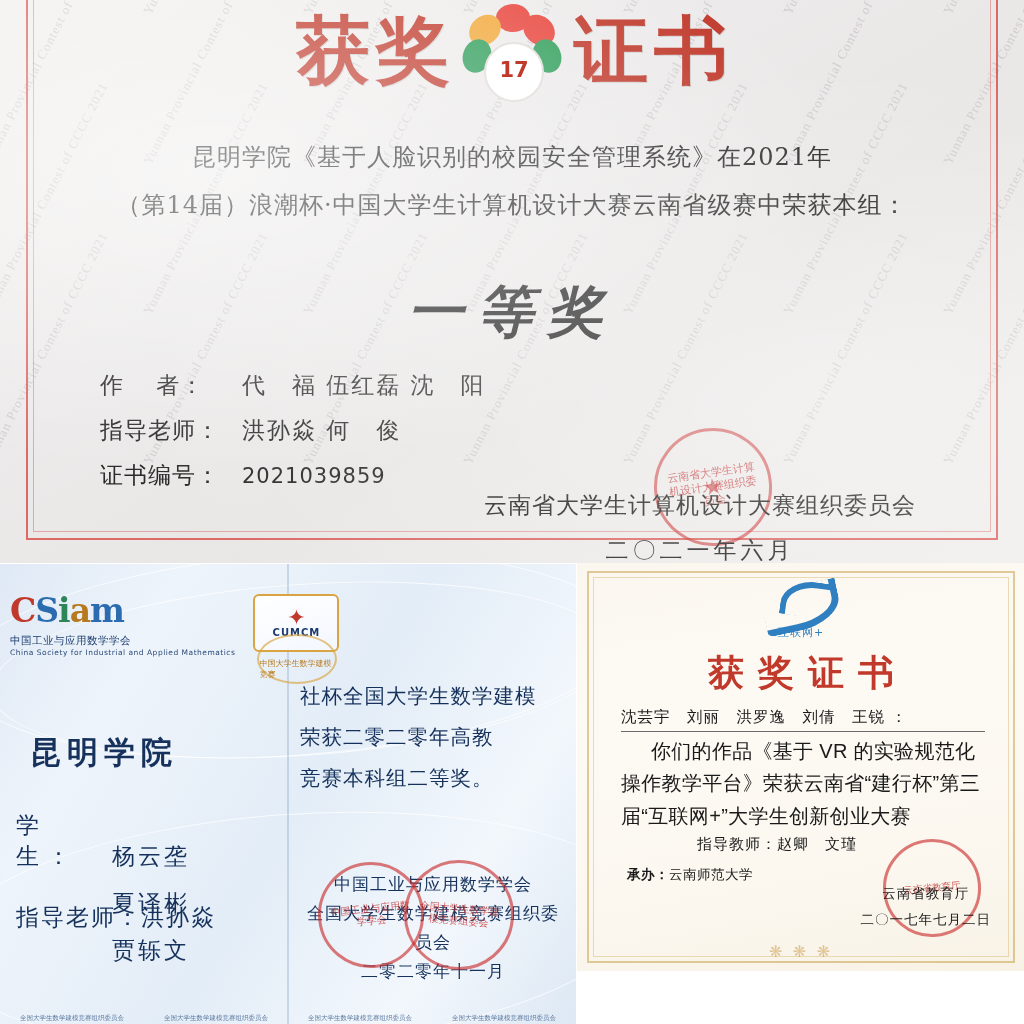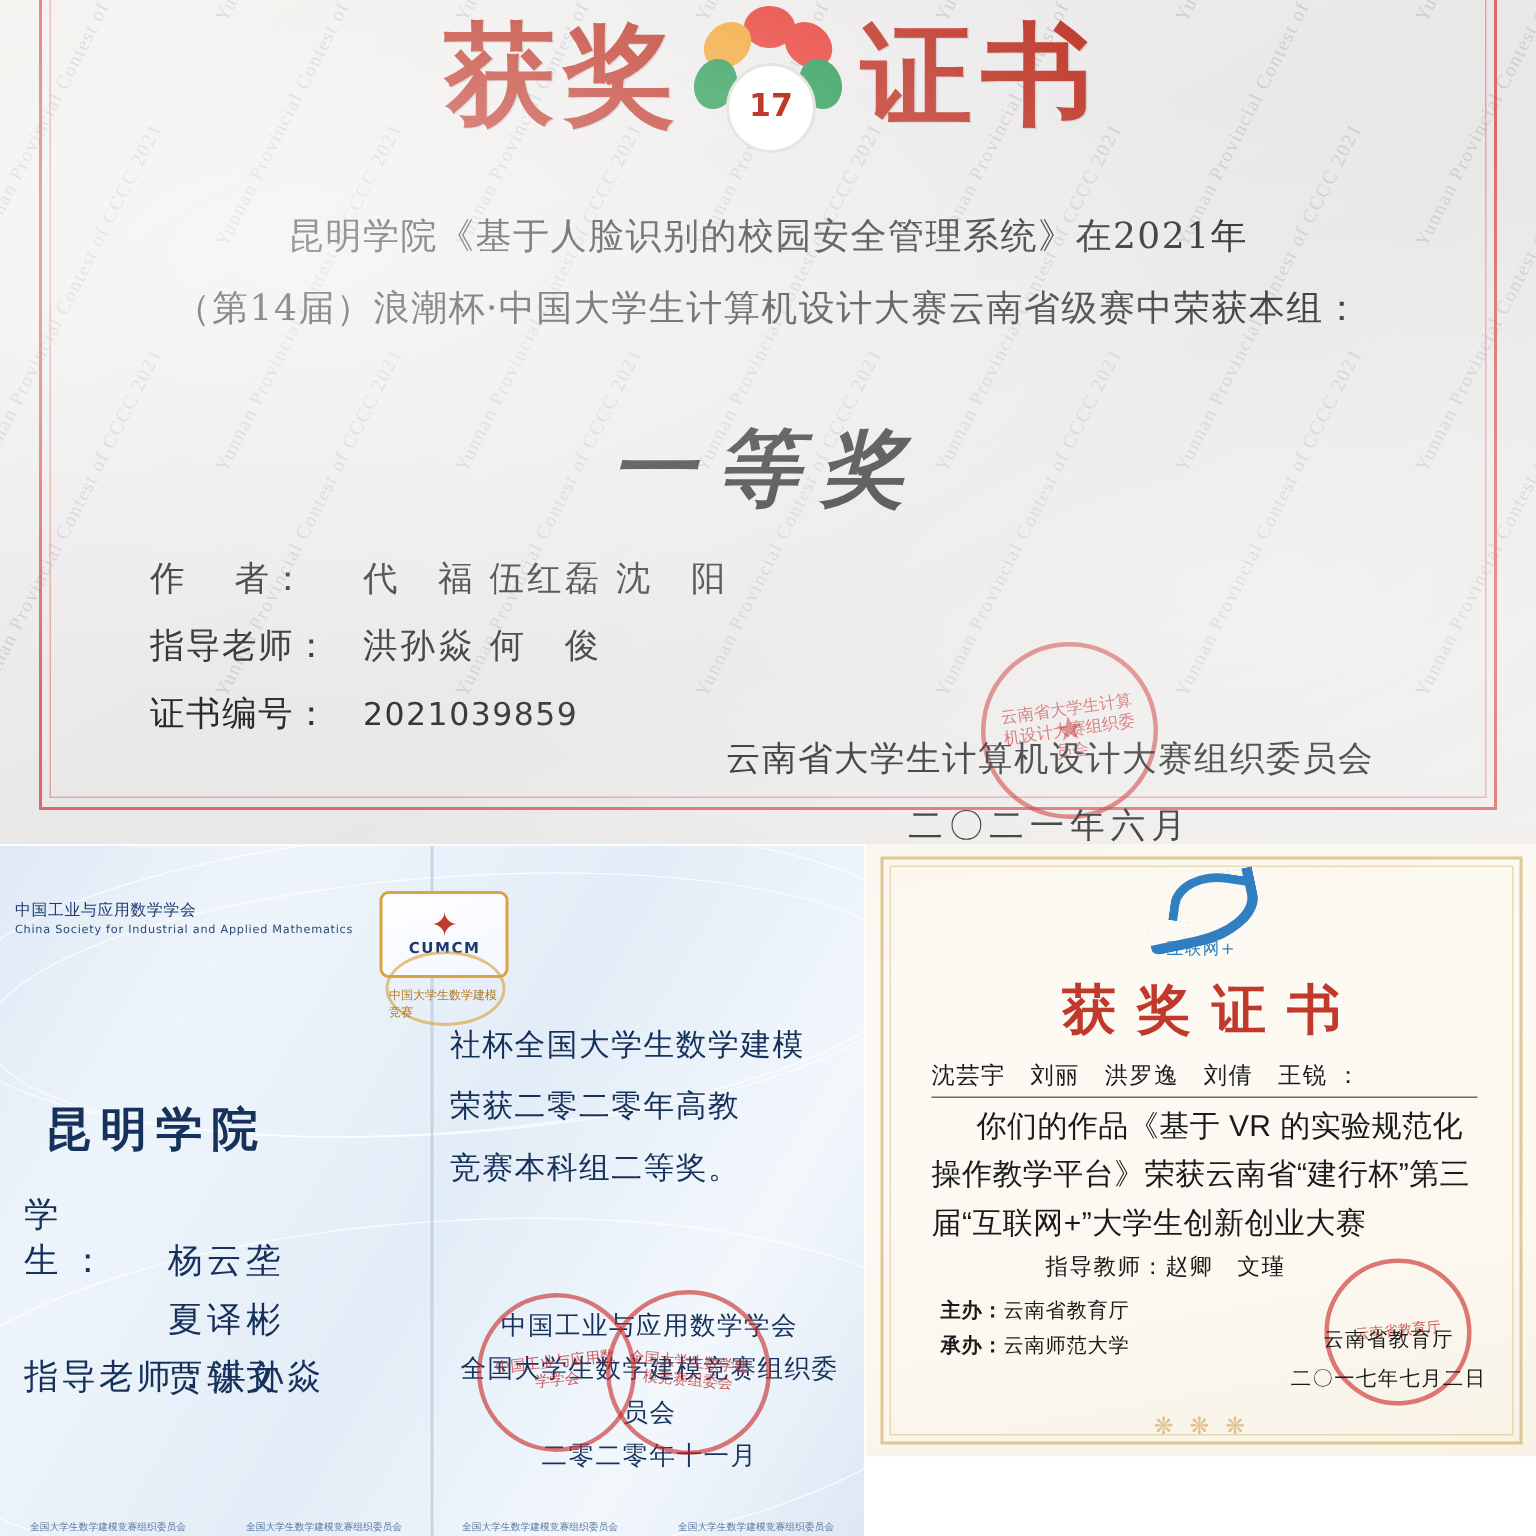--- a/index.html
+++ b/index.html
@@ -332,21 +332,21 @@
   }
   .bl-students .lbl {
     display: inline-block;
     width: 96px;
     letter-spacing: 8px;
   }
   .bl-students .nm {
     display: inline-block;
     letter-spacing: 3px;
   }
-  .bl-students .row { margin-bottom: 8px; }
+  .bl-students .row { margin-bottom: 8px; margin-top: 16px; }
   .bl-students .row.indent { padding-left: 96px; }
   .bl-teacher {
     position: absolute;
     left: 16px; top: 338px;
     font-family: "DejaVu Serif", "Liberation Serif", serif;
     font-size: 23px;
     color: #16325c;
     letter-spacing: 2px;
   }
   .bl-body {
@@ -647,20 +647,23 @@
 </div>
 
 <div class="cert-bl">
   <div class="bl-wave"></div>
   <div class="bl-wave w2"></div>
   <div class="bl-wave w3"></div>
   <div class="bl-center-fold"></div>
 
   <div class="bl-left-logos">
     <div>
+      <div class="csiam">
+        <span class="c-c">C</span><span class="c-s">S</span><span class="c-i">i</span><span class="c-a">a</span><span class="c-m">m</span>
+      </div>
       <div class="csiam-sub">
         <div>中国工业与应用数学学会</div>
         <div class="en">China Society for Industrial and Applied Mathematics</div>
       </div>
     </div>
 
     <div class="cumcm-logo">
       <div class="cumcm-badge">
         <span class="cumcm-swirl">✦</span>
         <span class="cumcm-text">CUMCM</span>
@@ -730,23 +733,20 @@
 
   <div class="br-para">你们的作品《基于 VR 的实验规范化操作教学平台》荣获云南省“建行杯”第三届“互联网+”大学生创新创业大赛</div>
 
 
   <div class="br-teachers">
     <span>指导教师：</span><span>赵卿　文瑾</span>
   </div>
 
   <div class="br-orgs">
     <div>
-      <span class="k">主办：</span><span>云南省教育厅</span>
-    </div>
-    <div>
       <span class="k">承办：</span><span>云南师范大学</span>
     </div>
   </div>
 
   <div class="seal br-seal">
     <span>云南省教育厅</span>
   </div>
 
   <div class="br-sign">
     <div>云南省教育厅</div>

